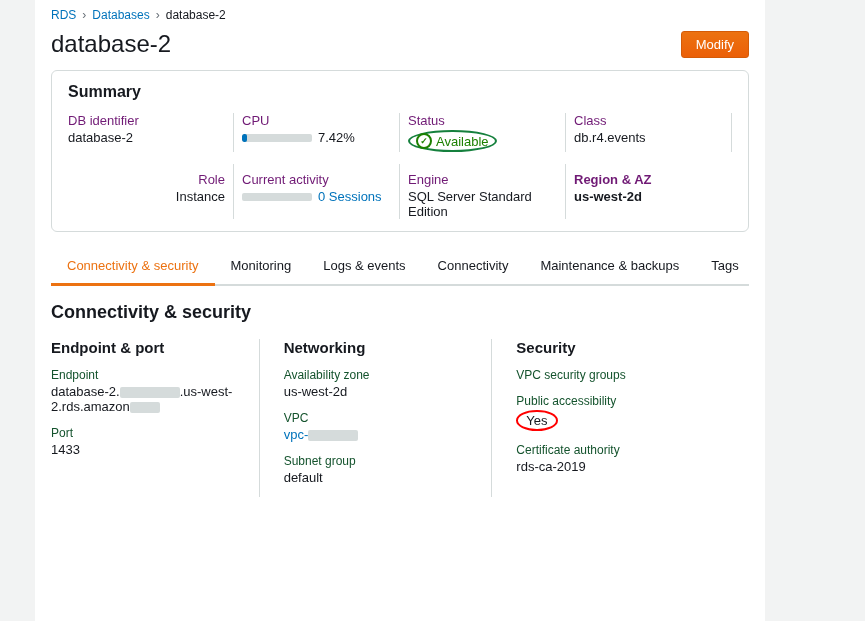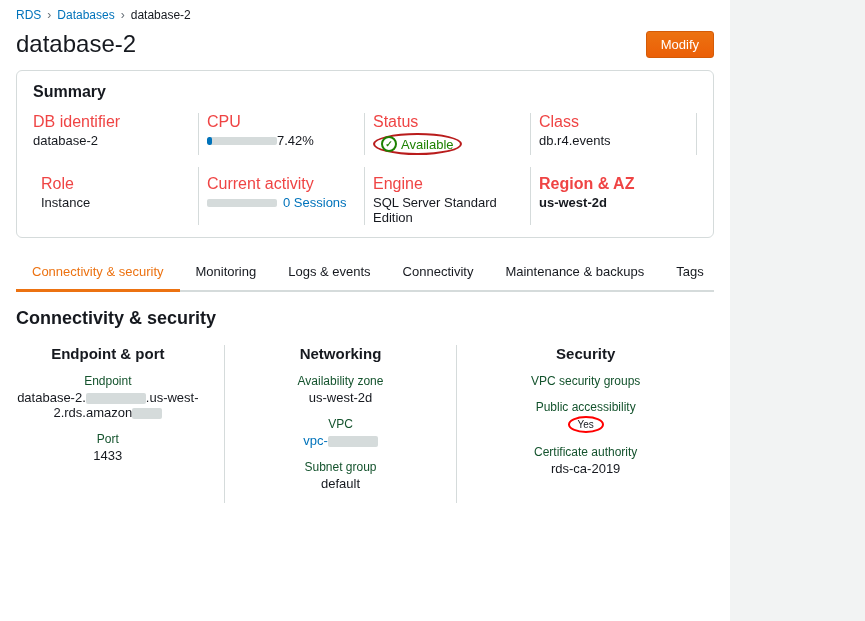--- a/index.html
+++ b/index.html
@@ -1,59 +1,59 @@
 <!DOCTYPE html>
 <html><head>
   <meta charset="utf-8">
   <style>
     * { box-sizing: border-box; margin: 0; padding: 0; }
     body { font-family: -apple-system, BlinkMacSystemFont, 'Segoe UI', Arial, sans-serif; font-size: 13px; color: #16191f; background: #f2f3f3; }
-    .page { background: #fff; min-height: 621px; width: 730px; }
+    .page { background: #fff; min-height: 621px; width: 730px; margin-left: 35px; }
     .breadcrumb { display: flex; align-items: center; gap: 6px; padding: 8px 16px 4px; font-size: 12px; }
     .breadcrumb a { color: #0073bb; text-decoration: none; }
     .breadcrumb-sep { color: #687078; }
     .breadcrumb-current { color: #16191f; }
     .page-header { display: flex; align-items: center; justify-content: space-between; padding: 4px 16px 12px; }
     .page-title { font-size: 24px; font-weight: 300; color: #16191f; }
     .header-actions { display: flex; gap: 8px; }
     .btn { padding: 5px 14px; border-radius: 3px; cursor: pointer; font-size: 13px; border: 1px solid #aab7b8; background: linear-gradient(to bottom, #fff, #f2f3f3); color: #16191f; display: flex; align-items: center; gap: 4px; }
     .btn-primary { background: linear-gradient(to bottom, #ec7211, #eb5f07); border-color: #d45b07; color: #fff; }
     .summary-section { border: 1px solid #d5dbdb; border-radius: 6px; margin: 0 16px 16px; padding: 12px 16px; }
     .summary-title { font-size: 16px; font-weight: 600; margin-bottom: 12px; }
     .summary-grid { display: grid; grid-template-columns: 1fr 1fr 1fr 1fr; gap: 12px 0; }
     .summary-cell { padding: 0 8px; border-right: 1px solid #d5dbdb; }
     .summary-cell:first-child { padding-left: 0; }
     .summary-cell:last-child { border-right: none; font-weight: bold; }
-    .summary-label { font-size: 16px; color: #ef4444; margin-bottom: 2px; }
+    .summary-label { font-size: 13px; color: #701a75; margin-bottom: 2px; }
     .summary-value { font-size: 13px; color: #16191f; }
     .summary-value a { color: #0073bb; text-decoration: none; }
-    .cpu-bar { display: flex; align-items: center; }
+    .cpu-bar { display: flex; align-items: center; gap: 6px; }
     .cpu-bar-track { width: 70px; height: 8px; background: #d5dbdb; border-radius: 2px; overflow: hidden; }
     .cpu-bar-fill { height: 100%; background: #0073bb; border-radius: 2px; }
     .sessions-bar { display: flex; align-items: center; gap: 6px; }
     .sessions-bar-track { width: 70px; height: 8px; background: #d5dbdb; border-radius: 2px; }
     .status-circle { width: 16px; height: 16px; border-radius: 50%; border: 2px solid #1d8102; background: #fff; display: flex; align-items: center; justify-content: center; position: relative; }
     .status-circle::after { content: '✓'; font-size: 9px; color: #1d8102; font-weight: bold; }
     .status-available { color: #1d8102; font-weight: 500; }
-    .status-available-wrapper { border: 2px solid #b91c1c; border-radius: 50%; padding: 1px 6px; display: inline-flex; align-items: center; gap: 4px; }
+    .status-available-wrapper { border: 2px solid #15803d; border-radius: 50%; padding: 1px 6px; display: inline-flex; align-items: center; gap: 4px; }
     .tabs { display: flex; border-bottom: 2px solid #d5dbdb; margin: 0 16px; }
     .tab { padding: 10px 16px; cursor: pointer; font-size: 13px; color: #16191f; border-bottom: 3px solid transparent; margin-bottom: -2px; white-space: nowrap; }
     .tab.active { color: #ec7211; border-bottom-color: #ec7211; font-weight: 500; }
     .content-section { padding: 16px; }
     .content-section-title { font-size: 18px; font-weight: 600; margin-bottom: 16px; }
     .connectivity-grid { display: grid; grid-template-columns: 1fr 1fr 1fr; gap: 0; }
-    .connectivity-col { padding-right: 24px; text-align: center; }
+    .connectivity-col { padding-right: 24px; }
     .connectivity-col:not(:last-child) { border-right: 1px solid #d5dbdb; margin-right: 24px; }
     .col-title { font-size: 15px; font-weight: 600; margin-bottom: 12px; }
     .field-block { margin-bottom: 12px; }
     .field-label { font-size: 12px; color: #14532d; margin-bottom: 2px; }
     .field-value { font-size: 13px; color: #16191f; word-break: break-word; }
     .field-value a { color: #0073bb; text-decoration: none; }
     .redacted { display: inline-block; background: #d5dbdb; height: 11px; width: 60px; border-radius: 2px; vertical-align: middle; }
-    .yes-circle { border: 2px solid red; border-radius: 50%; padding: 1px 8px; display: inline-block; color: #16191f; font-size: 10px; }
+    .yes-circle { border: 2px solid red; border-radius: 50%; padding: 1px 8px; display: inline-block; color: #16191f; font-size: 13px; }
   </style>
 </head>
 <body>
 <div class="page">
 
 <div class="breadcrumb">
   <a href="#">RDS</a>
   <span class="breadcrumb-sep">›</span>
   <a href="#">Databases</a>
   <span class="breadcrumb-sep">›</span>
@@ -91,21 +91,21 @@
           <span class="status-circle"></span>
           <span class="status-available">Available</span>
         </span>
       </div>
     </div>
     <div class="summary-cell">
       <div class="summary-label">Class</div>
       <div class="summary-value">db.r4.events</div>
     </div>
 
-    <div class="summary-cell" style="padding-top:8px;">
+    <div class="summary-cell" style="padding-top:8px;text-align:right;">
       <div class="summary-label">Role</div>
       <div class="summary-value">Instance</div>
     </div>
     <div class="summary-cell" style="padding-top:8px;">
       <div class="summary-label">Current activity</div>
       <div class="summary-value sessions-bar">
         <div class="sessions-bar-track"></div>
         <a href="#" style="color:#0073bb; text-decoration:none;">0 Sessions</a>
       </div>
     </div>

